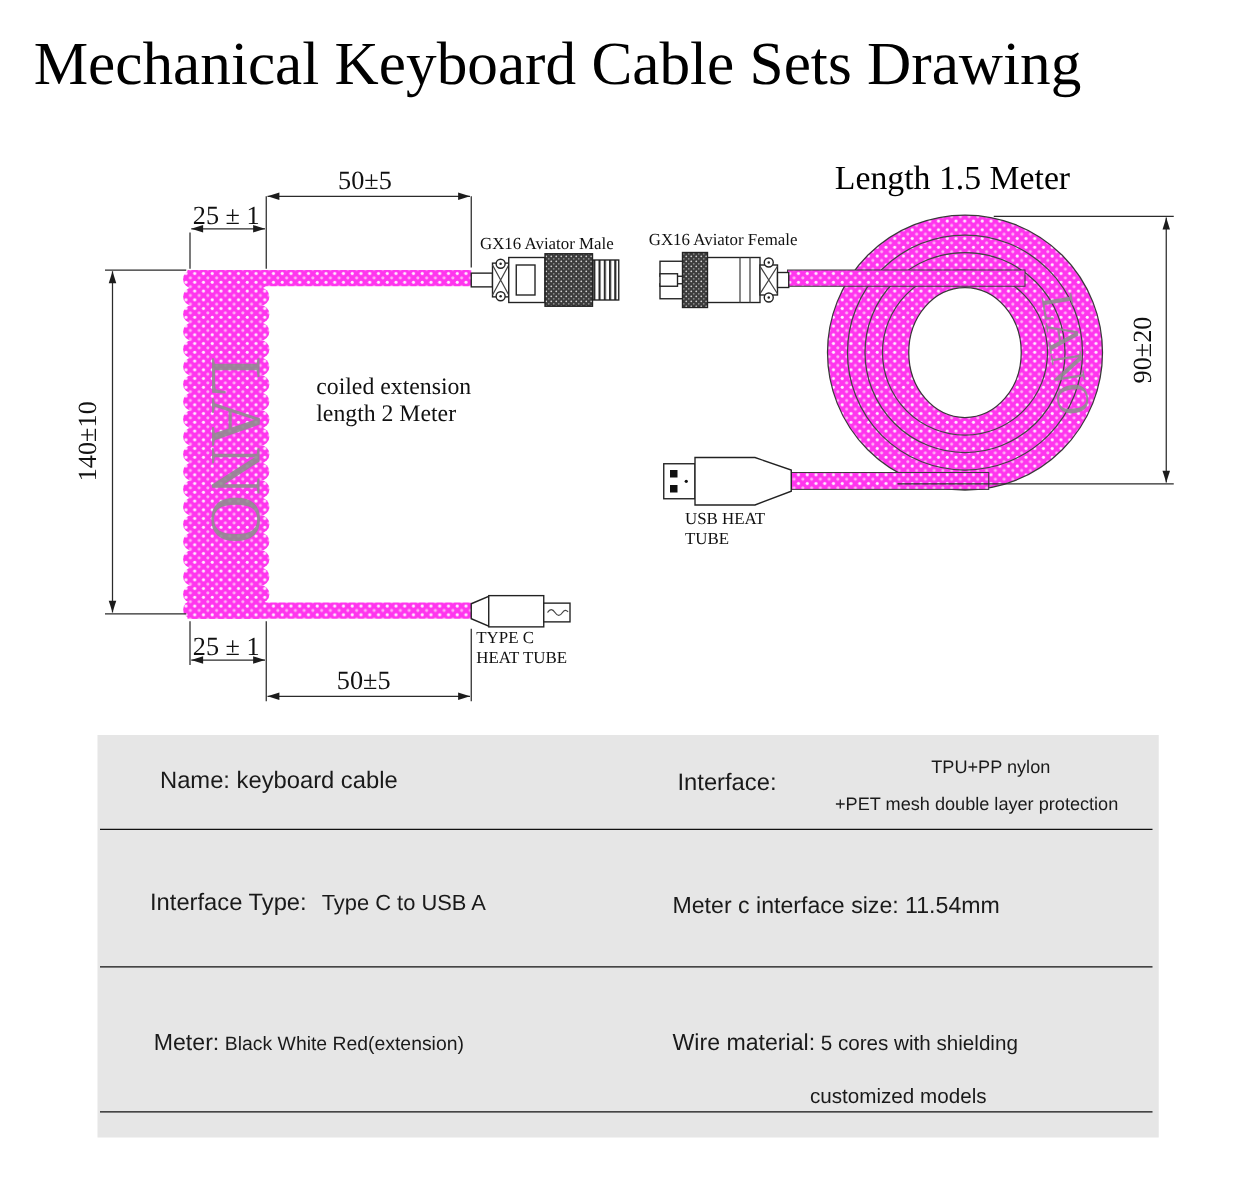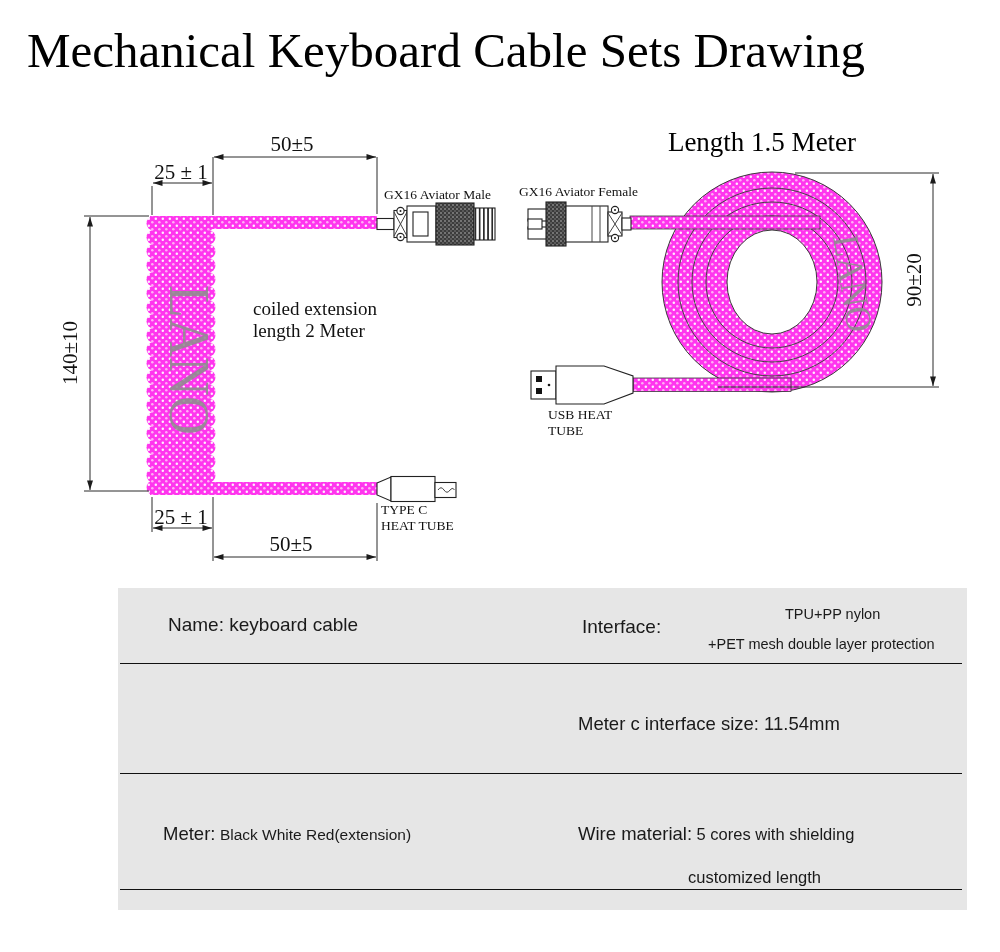--- a/index.html
+++ b/index.html
@@ -19,21 +19,21 @@
   
   .dim  {font-family:"Liberation Serif","DejaVu Serif",serif;font-size:21px;fill:#111;}
   .lbl  {font-family:"Liberation Serif","DejaVu Serif",serif;font-size:13.5px;fill:#111;}
   .note {font-family:"Liberation Serif","DejaVu Serif",serif;font-size:19px;fill:#111;}
   .rhead{font-family:"Liberation Serif","DejaVu Serif",serif;font-size:27px;fill:#000;}
   .wm   {font-family:"Liberation Serif","DejaVu Serif",serif;fill:var(--c-watermark);opacity:.88;}
   .ln   {stroke:var(--c-line);stroke-width:1;fill:none;}
   .thin {stroke:#444;stroke-width:1;fill:none;}
   .part {fill:#ffffff;stroke:#222;stroke-width:1.1;}
   
-  .panel{position:absolute;left:78px;top:588px;width:849px;height:322px;background:var(--c-panel);margin-left:40px;}
+  .panel{position:absolute;left:78px;top:588px;width:849px;height:322px;background:var(--c-panel);}
   .panel .divider{position:absolute;left:2px;width:842px;height:0;border-top:1.6px solid #111;}
   .cell{position:absolute;white-space:nowrap;color:#1a1a1a;}
   .fs19{font-size:19px;} .fs18{font-size:18.5px;} .fs17{font-size:17.5px;}
   .fs16{font-size:16.5px;} .fs15{font-size:15.5px;} .fs14{font-size:14.5px;}
   .gap{display:inline-block;width:12px;}
 </style>
 </head>
 <body>
 
 <div class="title">Mechanical Keyboard Cable Sets Drawing</div>
@@ -203,29 +203,32 @@
   <div class="cell fs19" style="left:464px;top:28px;">
     <span>Interface:</span>
   </div>
   <div class="cell fs14" style="left:667px;top:18px;text-align:right;">
     <span>TPU+PP nylon</span>
   </div>
   <div class="cell fs14" style="left:590px;top:48px;">
     <span>+PET mesh double layer protection</span>
   </div>
 
+  <div class="cell" style="left:42px;top:124px;">
+    <span class="fs19">Interface Type:</span><span class="gap"></span><span class="fs17">Type C to USB A</span>
+  </div>
   <div class="cell fs18" style="left:460px;top:125px;">
     <span>Meter c interface size:</span>
     <span>11.54mm</span>
   </div>
 
   <div class="cell" style="left:45px;top:235px;">
     <span class="fs18">Meter:</span>
     <span class="fs15">Black White Red(extension)</span>
   </div>
   <div class="cell" style="left:460px;top:235px;">
     <span class="fs18">Wire material:</span>
     <span class="fs16">5 cores with shielding</span>
   </div>
   <div class="cell fs16" style="left:570px;top:280px;">
-    <span>customized length</span>
+    <span>customized models</span>
   </div>
 </div>
 
 </body></html>

